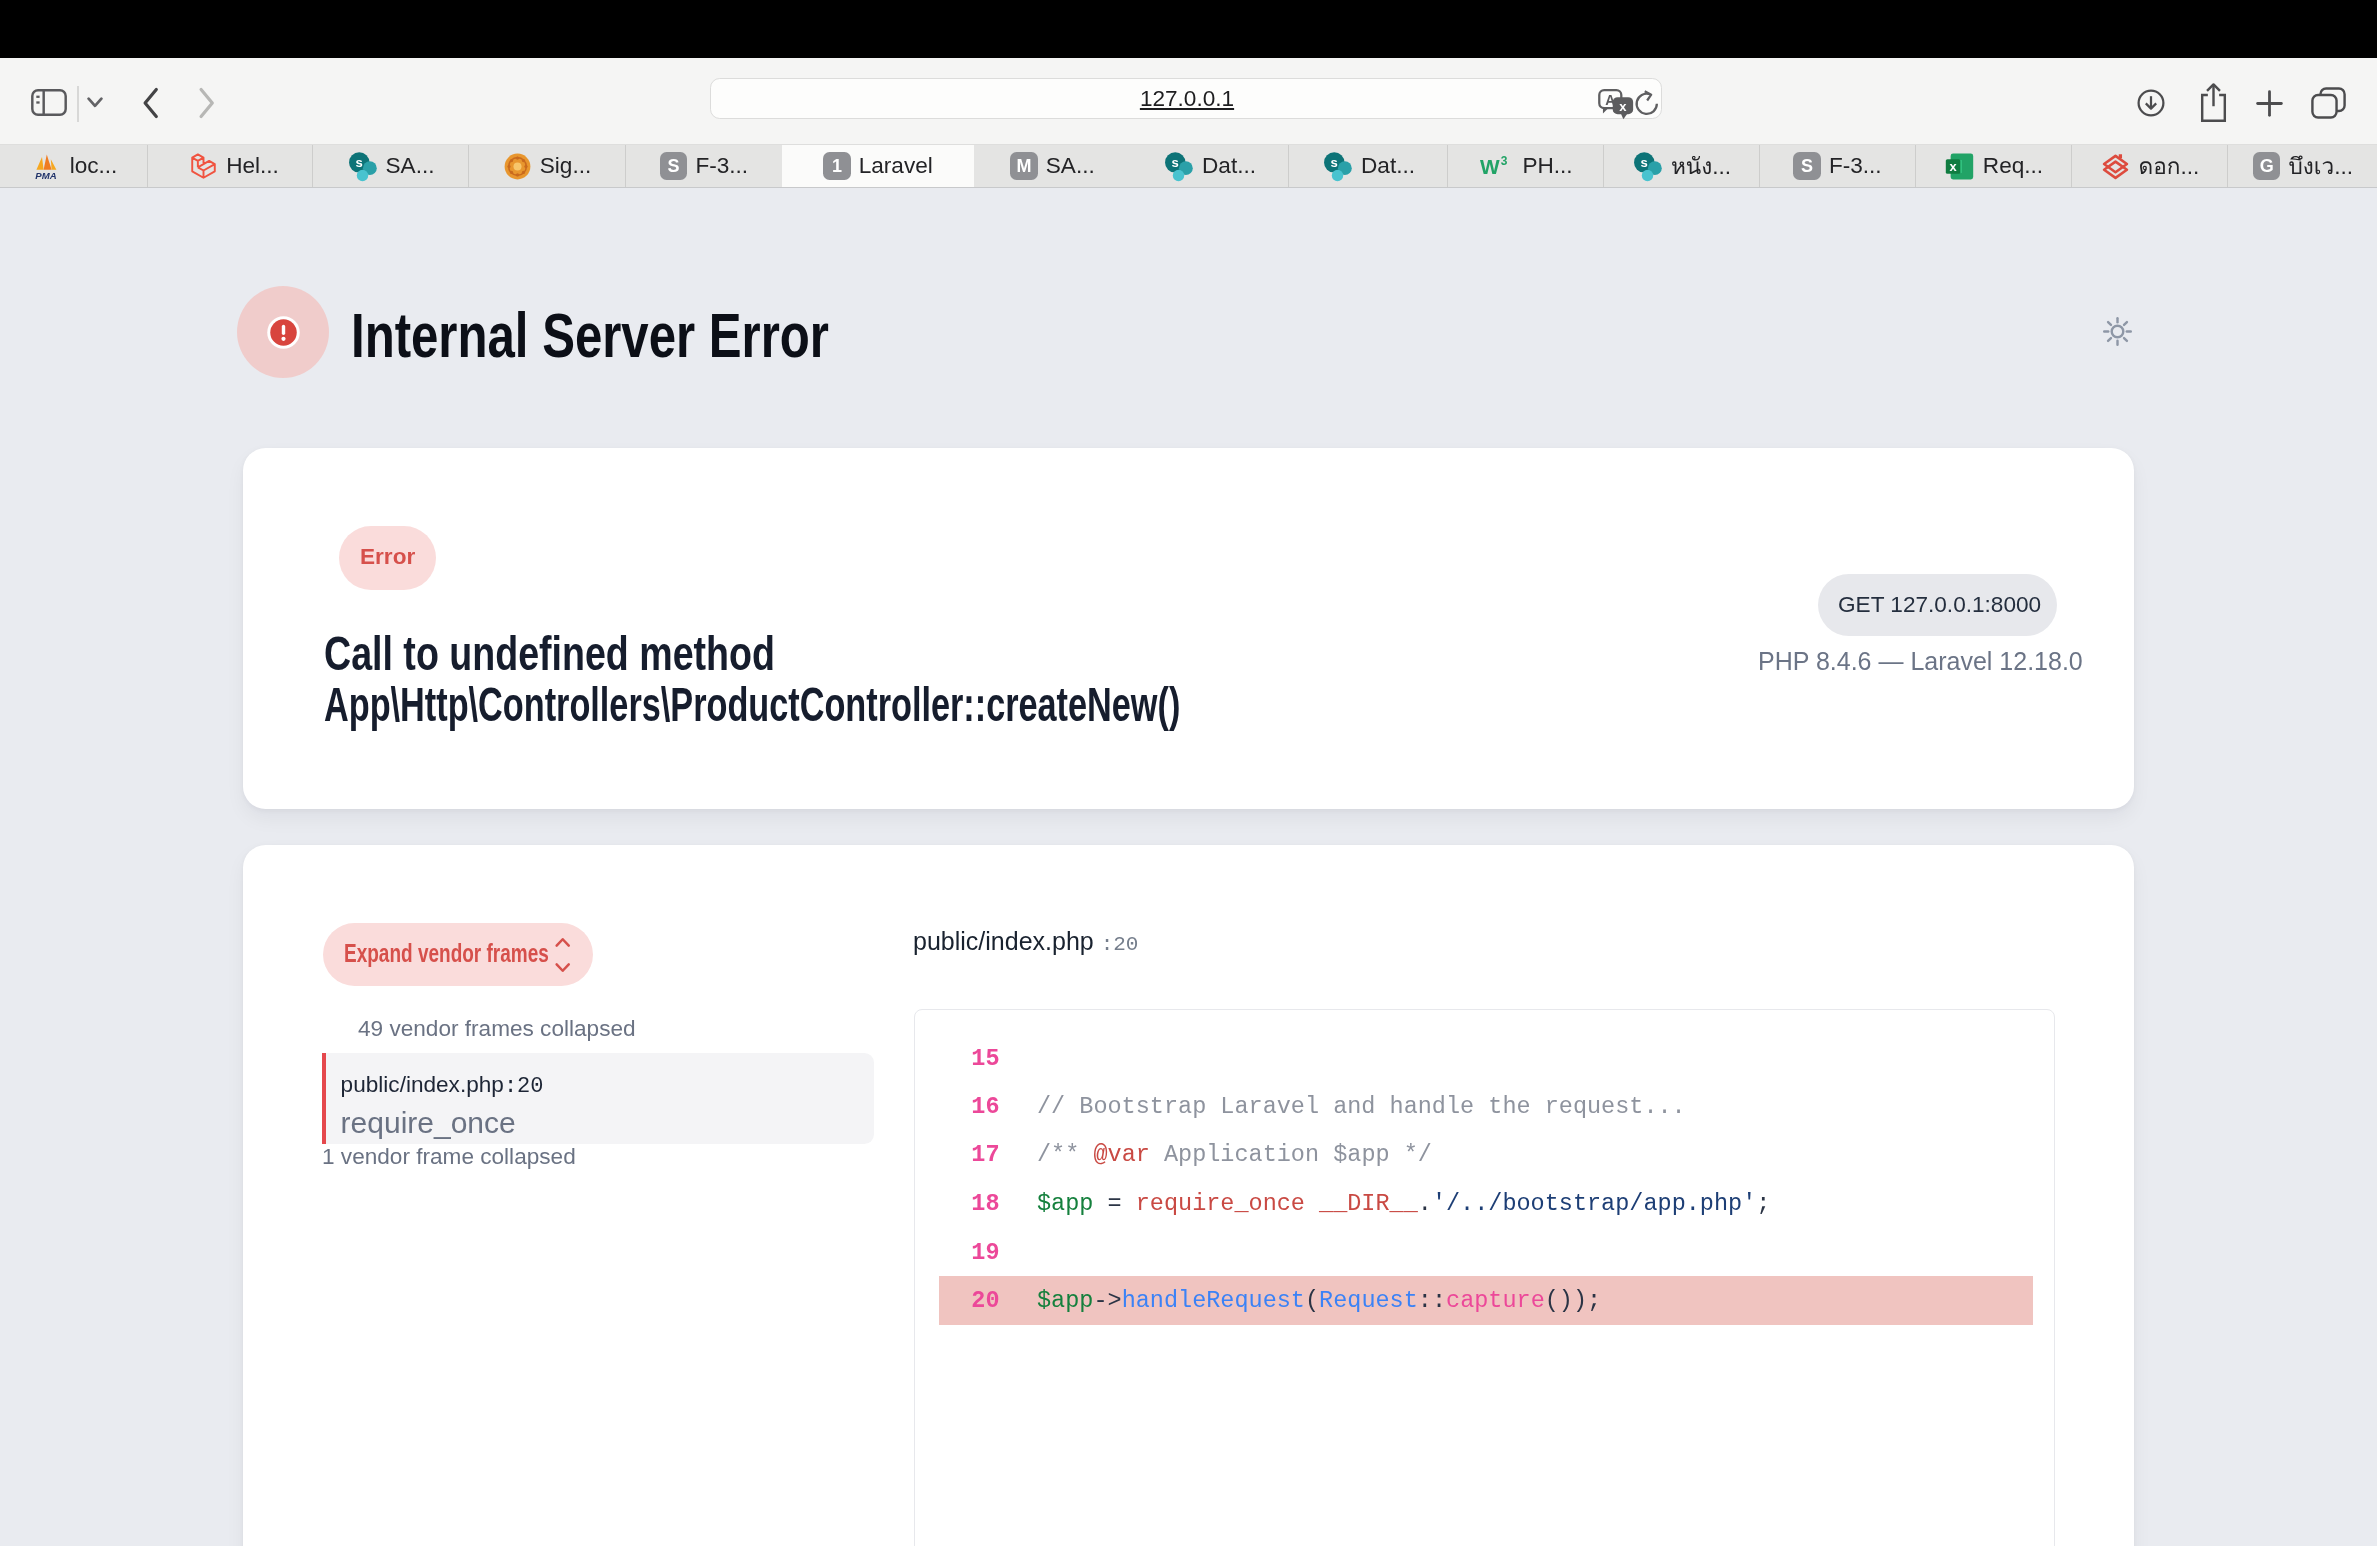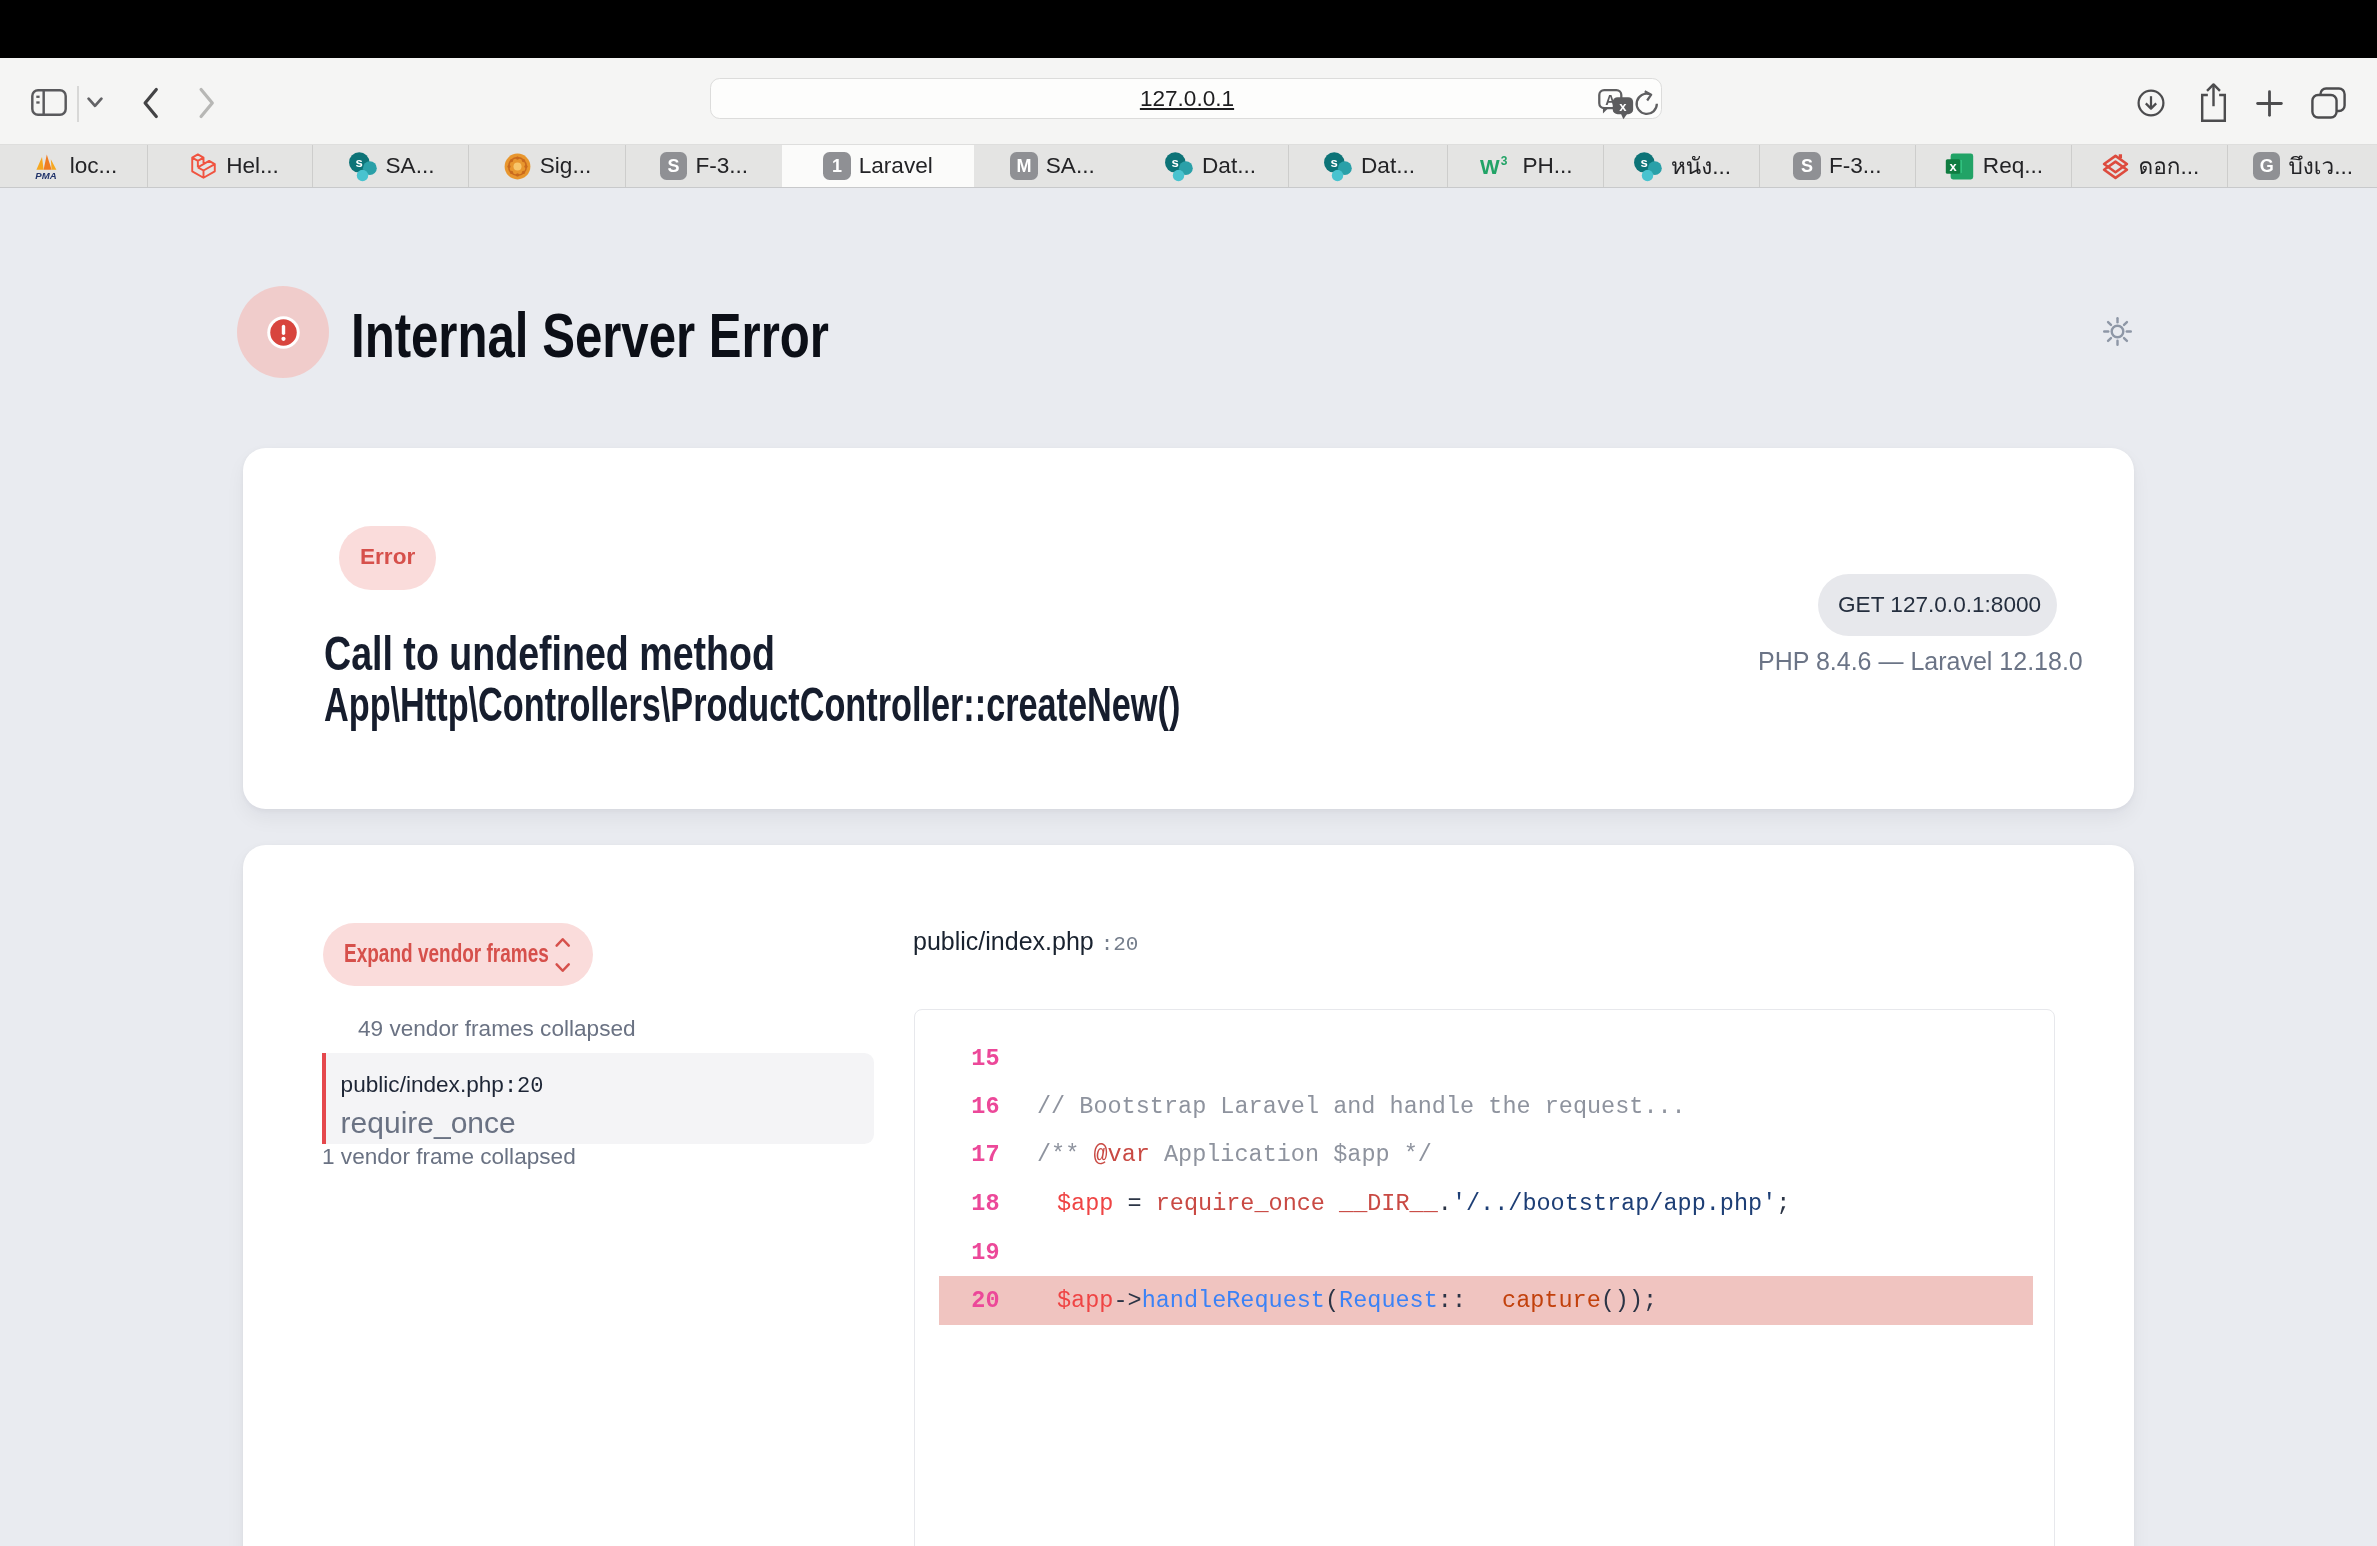--- a/index.html
+++ b/index.html
@@ -41,22 +41,22 @@
 #framebox .l1 .mono { font-family:"Liberation Mono", monospace; font-size:22px; }
 #framebox .l2 { position:absolute; left:18.6px; top:53px; font-size:30px; color:#6a7283; }
 #vf1 { position:absolute; left:79px; top:299px; font-size:22.6px; color:#6a7283; }
 #codehdr { position:absolute; left:670px; top:82px; font-size:25px; color:#19222f; }
 #codehdr .mono { font-family:"Liberation Mono", monospace; font-size:21px; color:#757e8c; }
 #codebox { position:absolute; left:671px; top:164px; width:1141px; height:1003px; border:1.6px solid #e7e8ec; border-radius:8px; background:#fff; }
 .cl { position:absolute; font-family:"Liberation Mono", monospace; font-size:23.5px; line-height:49px; height:49px; white-space:pre; }
 .cl .num { position:absolute; left:23.5px; width:61px; text-align:right; color:#ec4899;font-weight:bold; }
 .cl .code { position:absolute; left:122px; }
 #hl20 { position:absolute; left:23.5px; top:266px; width:1094px; height:49px; background:#f0c4c0; }
-.tok-g { color:#8e939e;text-align:right; } .tok-r { color:#c94943; } .tok-b { color:#ef4444;margin-left:20px; }
-.tok-p { color:#3b82f6; } .tok-i { color:#c2410c;margin-left:36px; } .tok-d { color:#2b3445; }
+.tok-g { color:#8e939e;text-align:right; } .tok-r { color:#c94943; } .tok-b { color:#15803d; }
+.tok-p { color:#3b82f6; } .tok-i { color:#ec4899; } .tok-d { color:#2b3445; }
 .tok-s { color:#1d3e75; }
 </style>
 </head>
 <body>
 <div id="page">
 <div id="toolbar">
 <svg class="abs" style="left:31px;top:31px" width="36" height="27" viewBox="0 0 44 33">
  <rect x="1.6" y="1.6" width="40.8" height="29.8" rx="7" fill="none" stroke="#59595c" stroke-width="3"></rect>
  <line x1="15.5" y1="1.6" x2="15.5" y2="31.4" stroke="#59595c" stroke-width="3"></line>
  <line x1="6.5" y1="9.5" x2="10.5" y2="9.5" stroke="#59595c" stroke-width="2.8"></line>

